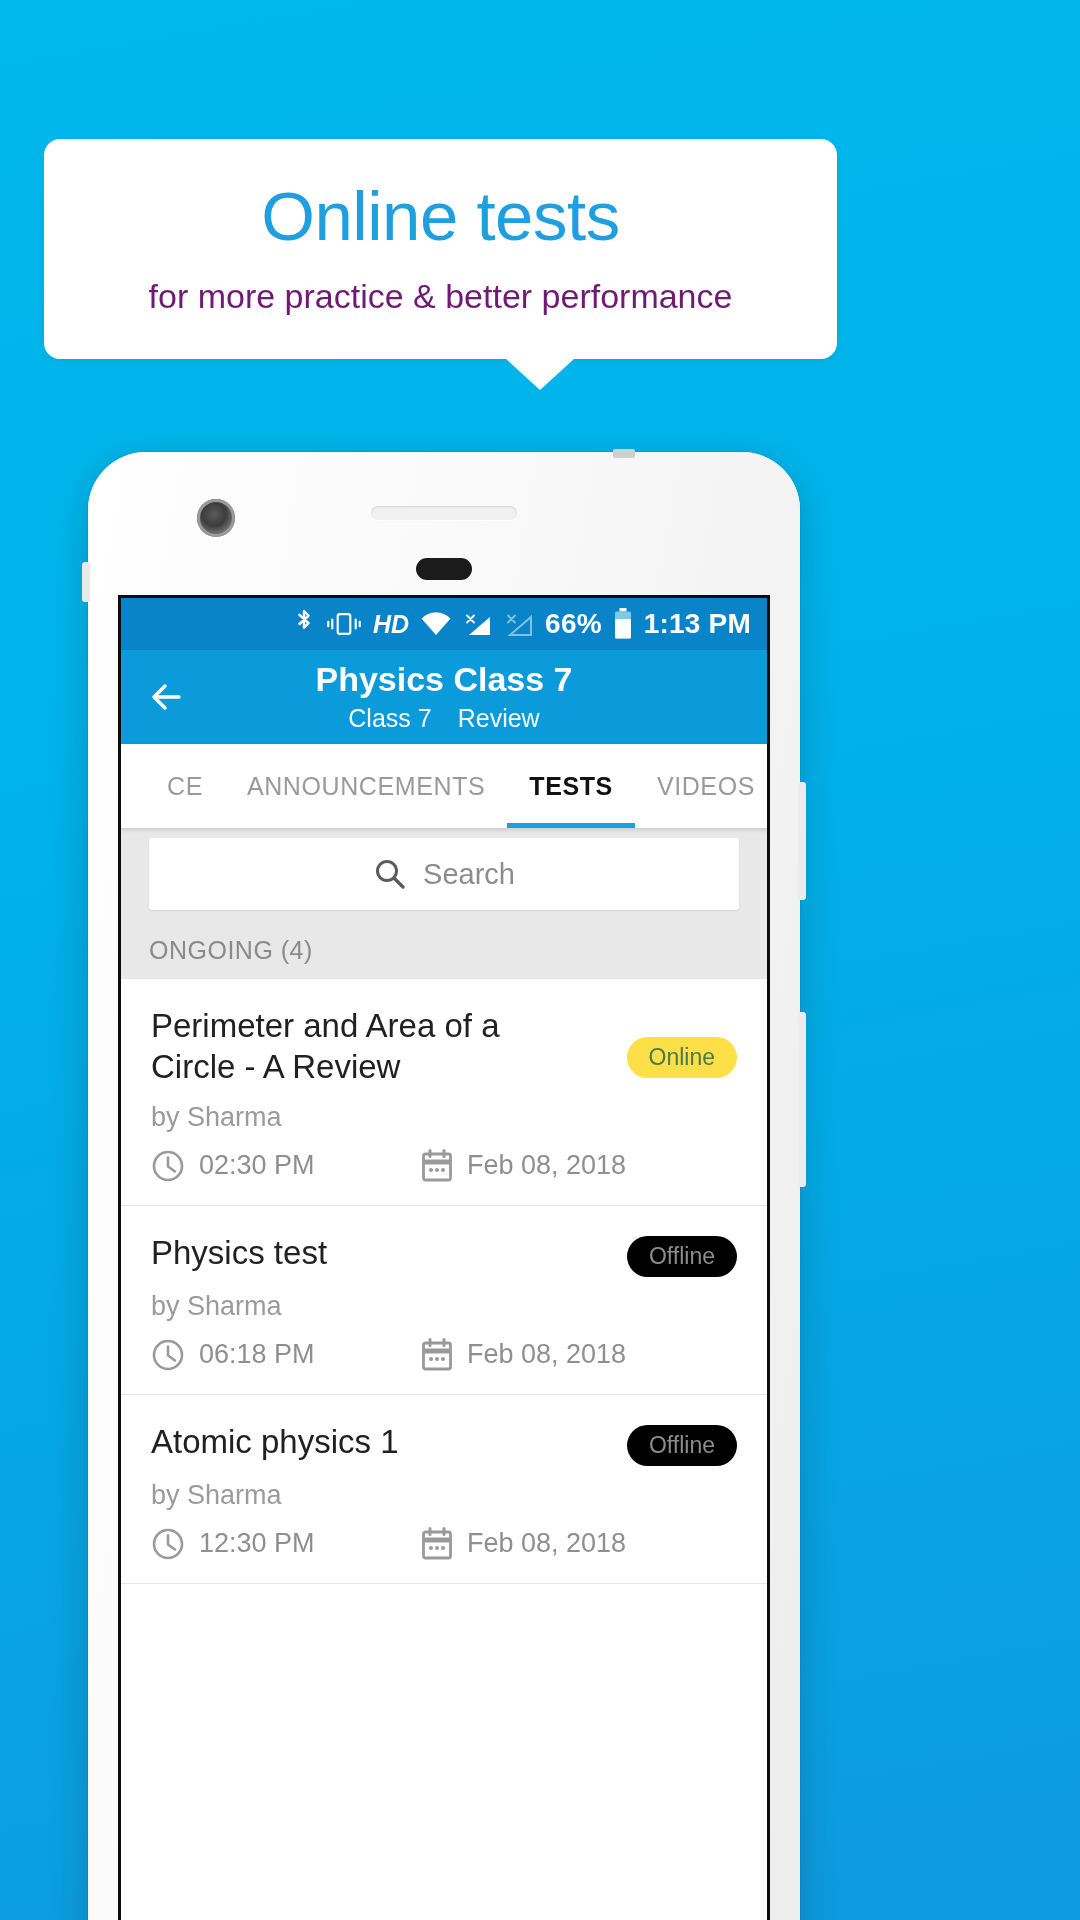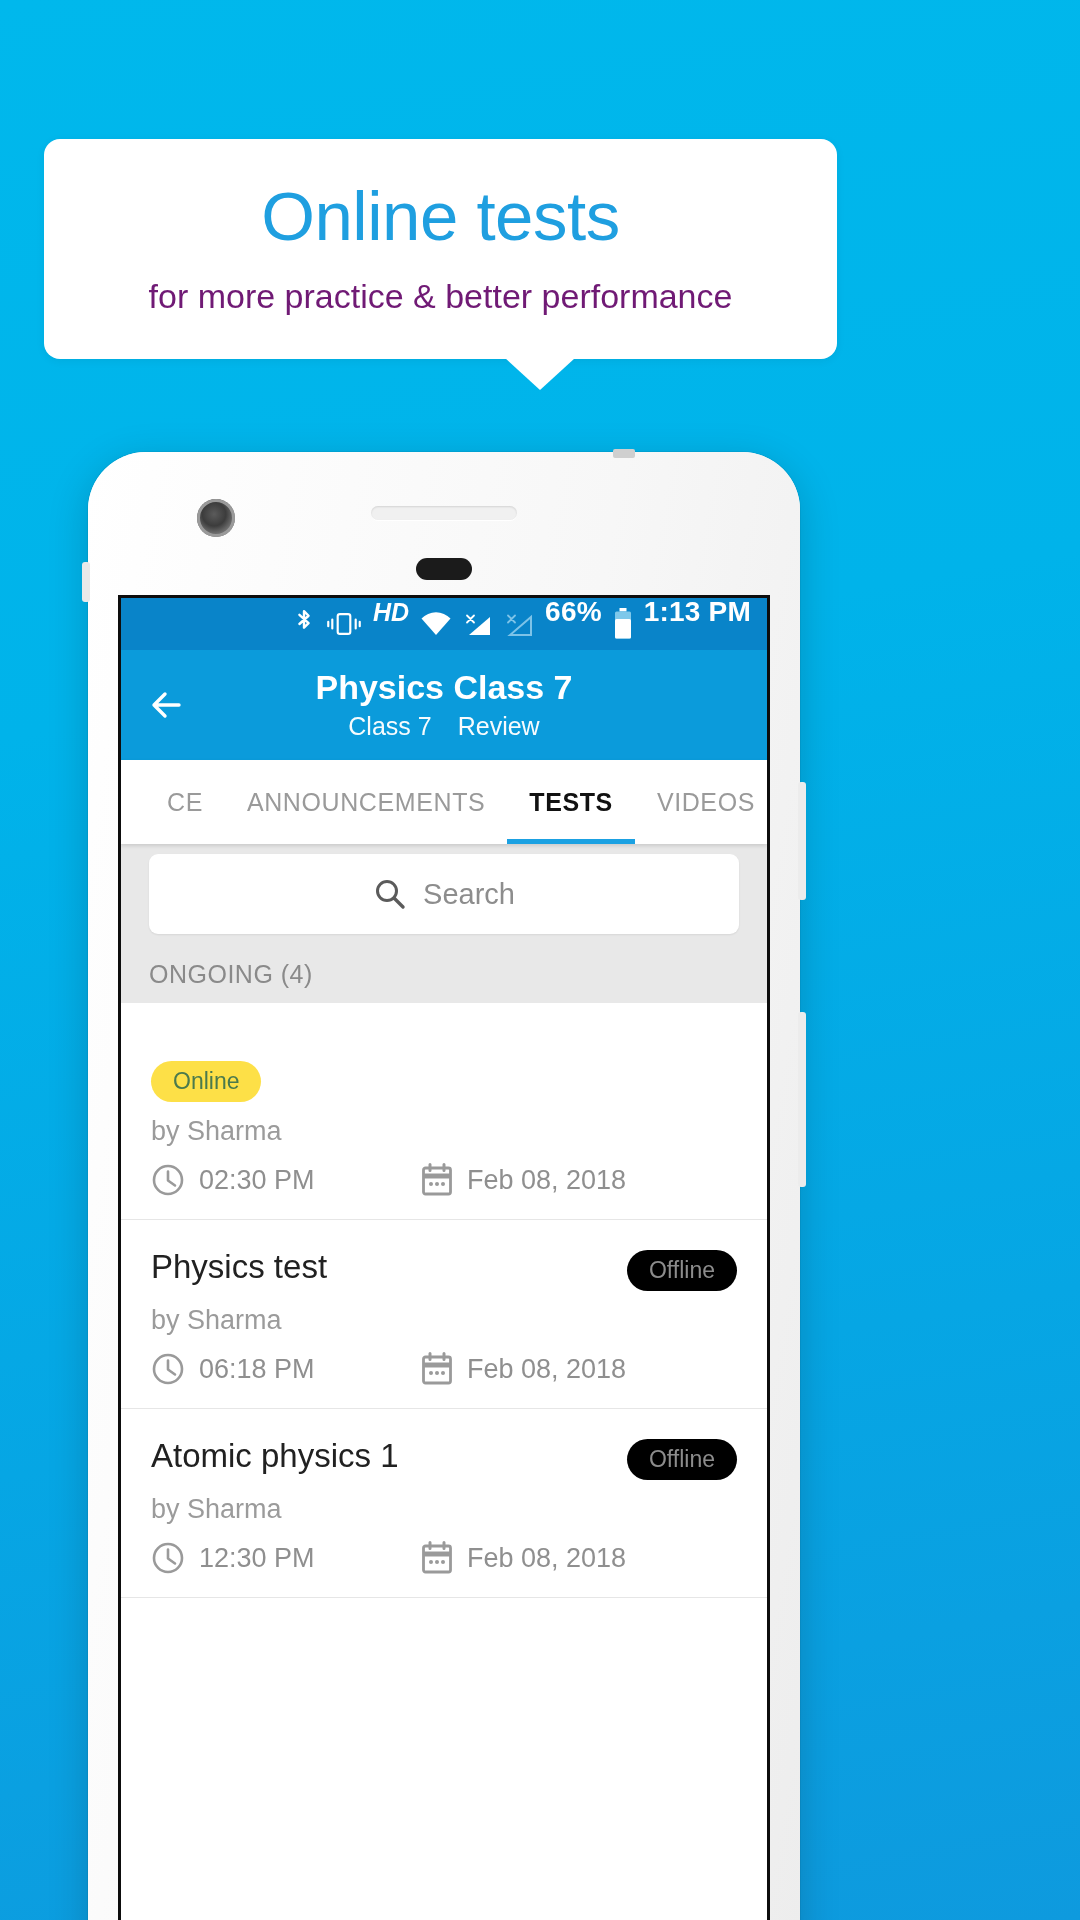--- a/index.html
+++ b/index.html
@@ -112,38 +112,39 @@
     overflow: hidden;
     border: 3px solid #0d0d0d;
     border-bottom: none;
   }
 
   
   .statusbar {
     height: 52px;
     background: #0984c9;
     display: flex;
+    align-items: center;
     justify-content: flex-end;
     padding: 0 16px;
     gap: 11px;
     color: #ffffff;
   }
   .sb-icon { display: flex; align-items: center; }
   .sb-text {
     font-size: 28px;
     font-weight: 700;
     letter-spacing: 0.2px;
     line-height: 1;
   }
   .hd-txt { font-size: 25px; font-weight: 700; font-style: italic; }
 
   
   .appbar {
     background: #0b9bdb;
-    height: 110px;
+    height: 94px;
     position: relative;
     display: flex;
     align-items: center;
     padding-left: 22px;
   }
   .back-arrow { width: 46px; height: 46px; cursor: pointer; }
   .appbar-titles {
     position: absolute;
     left: 0; right: 0;
     display: flex;
@@ -200,22 +201,22 @@
     background: #1ba1e2;
   }
 
   
   .search-wrap {
     background: #e8e8e8;
     padding: 10px 28px 18px 28px;
   }
   .search-box {
     background: #ffffff;
-    height: 80px;
-    border-radius: 9px;
+    height: 72px;
+    border-radius: 3px;
     display: flex;
     align-items: center;
     justify-content: center;
     gap: 16px;
     box-shadow: 0 1px 2px rgba(0,0,0,0.08);
     cursor: text;
   }
   .search-ph {
     font-size: 29px;
     color: #8d8d8d;
@@ -372,20 +373,21 @@
         <span class="search-ph">Search</span>
       </div>
     </div>
 
     <div class="section-header">ONGOING (4)</div>
 
     <div class="list">
 
       <div class="item">
         <div class="item-top">
+          <div class="item-title">Perimeter and Area of a Circle - A Review</div>
           <div class="badge online">Online</div>
         </div>
         <div class="item-author">by Sharma</div>
         <div class="item-meta">
           <span class="meta-cell time">
             <span>
               <svg width="34" height="34" viewBox="0 0 34 34">
                   <circle cx="17" cy="17" r="14" fill="none" stroke="#9a9a9a" stroke-width="2.6"></circle>
                   <path d="M17 8.5V17.5l7 5" fill="none" stroke="#9a9a9a" stroke-width="2.6" stroke-linecap="round" stroke-linejoin="round"></path>
                 </svg>

